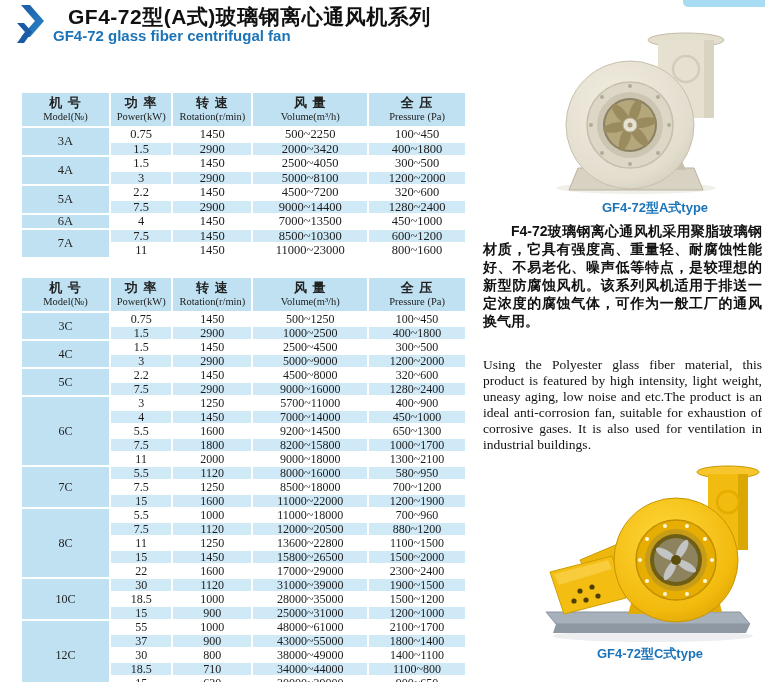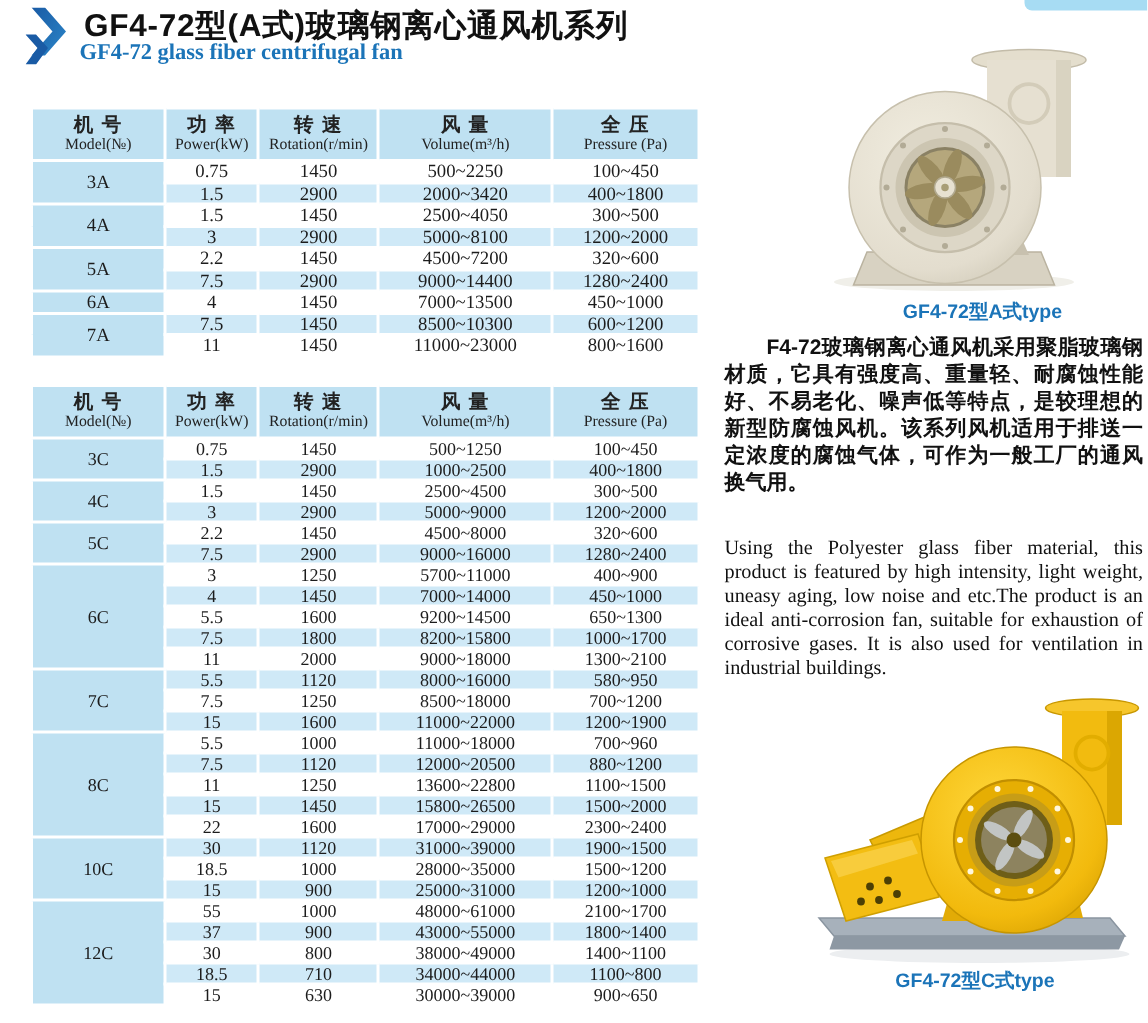--- a/index.html
+++ b/index.html
@@ -10,32 +10,32 @@
     --fanA:#e6e0d1;
     --fanC:#f2bb0f;
   }
   *{margin:0;padding:0;box-sizing:border-box;}
   body{background:#fff;font-family:"Liberation Sans",sans-serif;}
   .page{position:relative;width:765px;height:682px;background:#fff;overflow:hidden;color:var(--ink);}
 
   .top-accent{position:absolute;top:0;right:0;width:82px;height:7px;background:#a7dcf3;border-radius:0 0 0 5px;}
 
   .brand-icon{position:absolute;left:17px;top:5px;}
-  .page-title{position:absolute;left:56px;top:3px;font-size:21px;font-weight:bold;color:#111;letter-spacing:.5px;white-space:nowrap;}
-  .page-subtitle{position:absolute;left:53px;top:27px;font-family:Liberation Serif, serif;font-weight:bold;font-size:15px;color:var(--accent);white-space:nowrap;}
+  .page-title{position:absolute;left:68px;top:3px;font-size:21px;font-weight:bold;color:#111;letter-spacing:.5px;white-space:nowrap;}
+  .page-subtitle{position:absolute;left:53px;top:27px;font-family:Liberation Sans, sans-serif;font-weight:bold;font-size:15px;color:var(--accent);white-space:nowrap;}
 
   .section-title{position:absolute;left:20px;font-size:15px;font-weight:bold;color:var(--accent);white-space:nowrap;}
   #sec-a-title{top:51px;}
   #sec-c-title{top:236px;}
 
   .tbl-wrap{position:absolute;left:20px;}
   #tbl-a-wrap{top:71px;}
   #tbl-c-wrap{top:256px;}
 
-  table.spec{border-collapse:collapse;table-layout:fixed;width:447px;}
+  table.spec{border-collapse:collapse;table-layout:fixed;width:447px;margin-top:20px;}
   table.spec th,table.spec td{border:2px solid #fff;text-align:center;vertical-align:middle;padding:0;}
   table.spec thead th{background:var(--hdr-bg);padding:2px 0 3px 0;}
   table.spec thead .zh{font-size:13px;font-weight:bold;color:#222;letter-spacing:1px;line-height:16px;}
   table.spec thead .en{font-family:"Liberation Serif",serif;font-size:10.5px;color:#222;line-height:12px;font-weight:normal;}
   table.spec td{font-family:"Liberation Serif",serif;color:#1c1c1c;background:#fff;}
   table.spec td.model{background:var(--hdr-bg);font-size:13px;}
   table.spec tr.blue td:not(.model){background:var(--stripe);}
   #tbl-a td{height:12px;font-size:12.5px;line-height:1;}
   #tbl-c td{height:11px;font-size:12px;line-height:1;}
 

